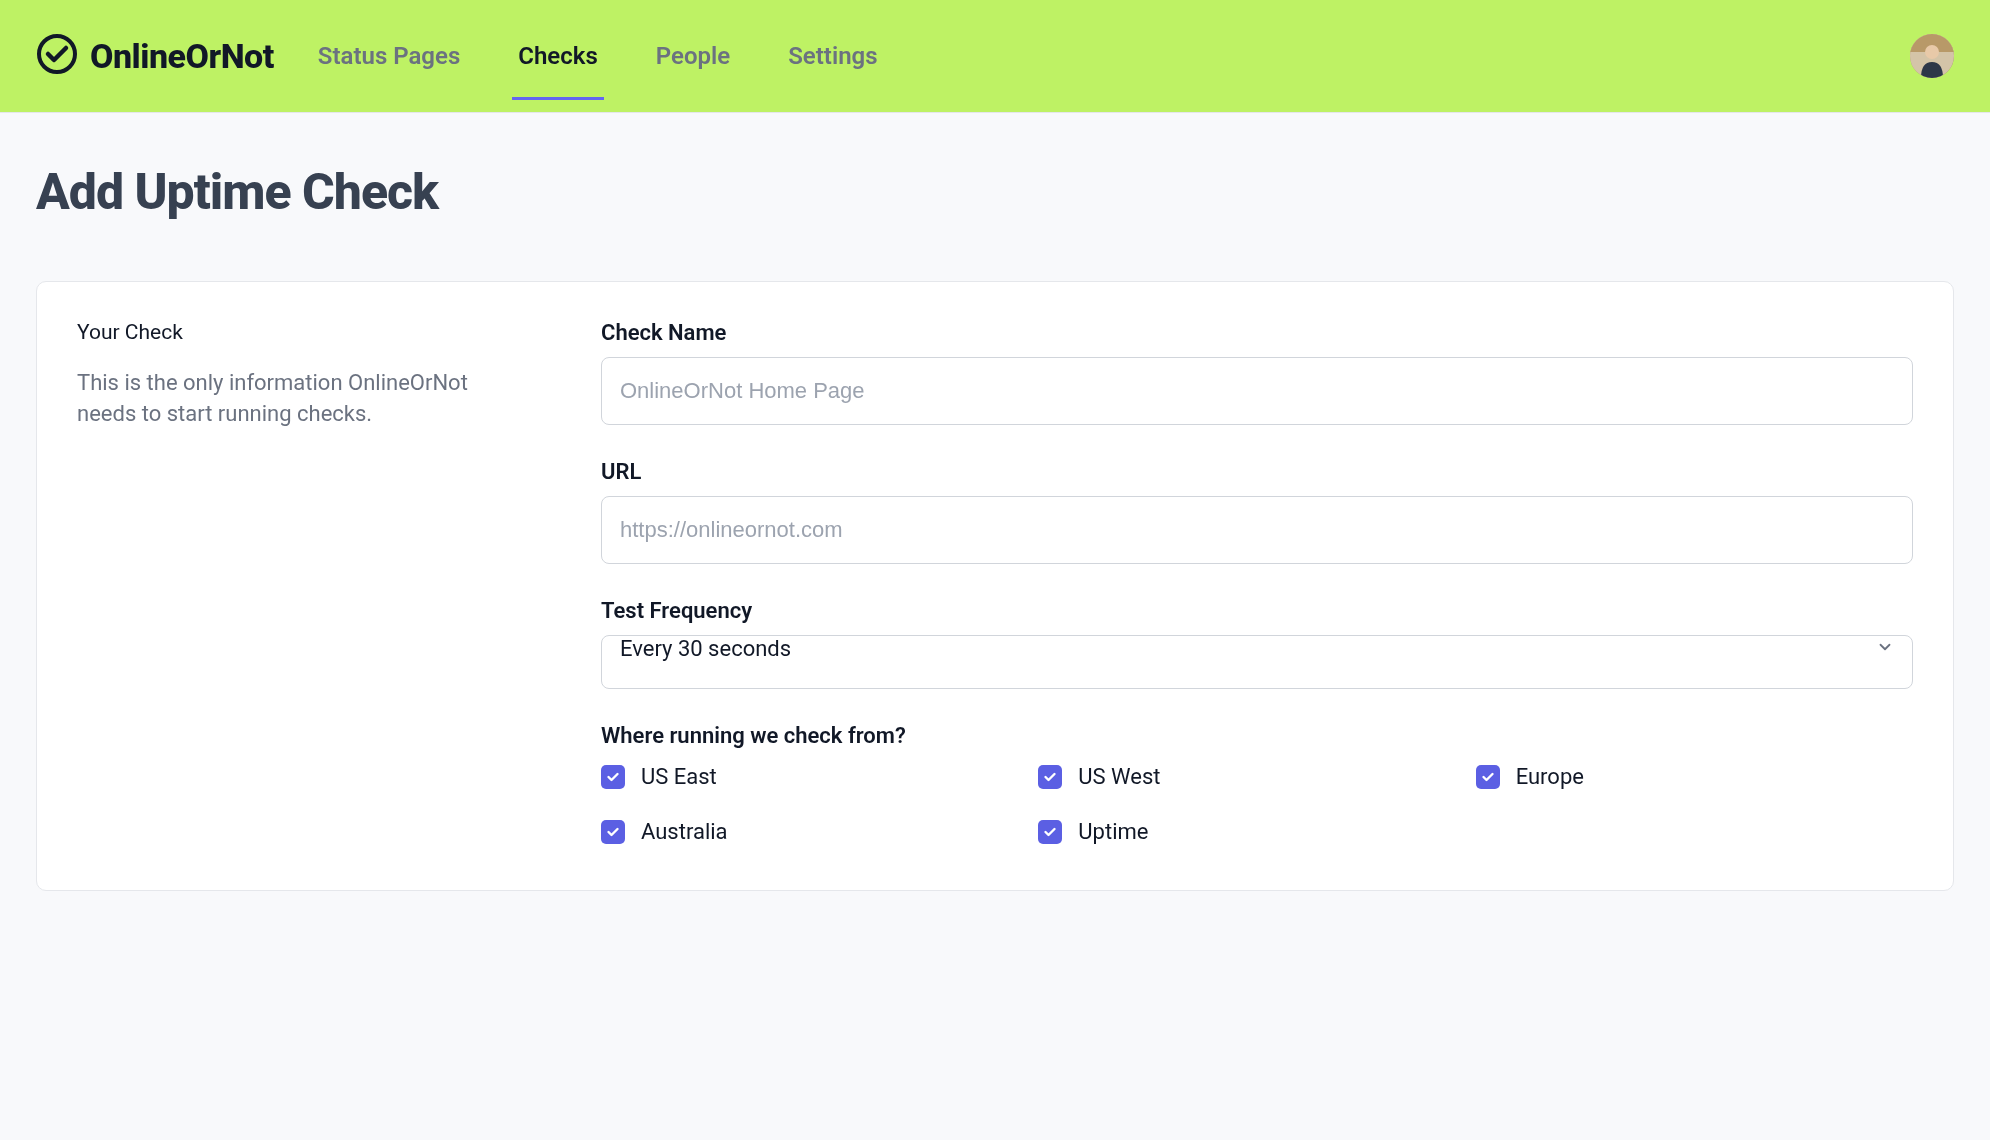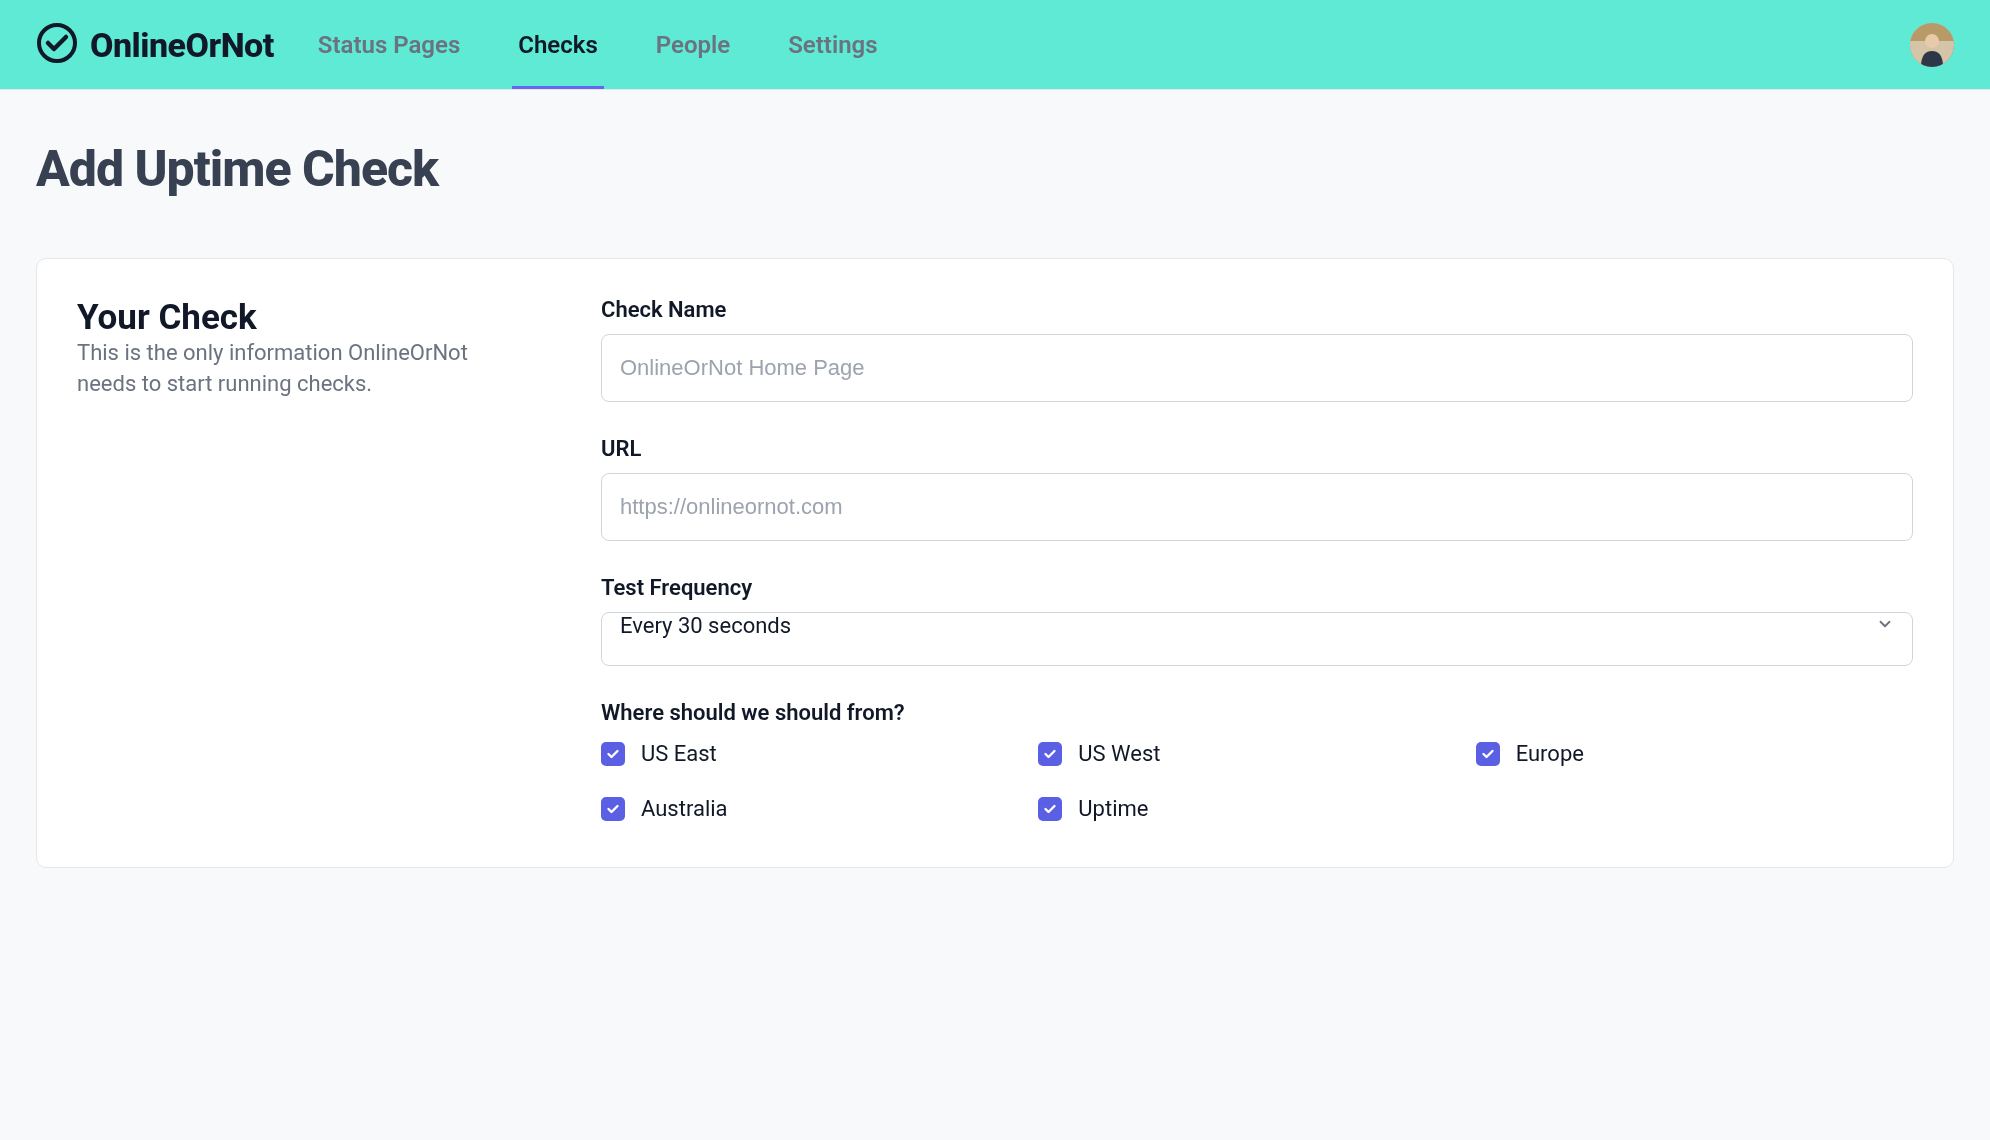--- a/index.html
+++ b/index.html
@@ -2,26 +2,26 @@
 <html><head>
   <meta charset="utf-8">
   <style>
     * { box-sizing: border-box; margin: 0; padding: 0; }
     body {
       font-family: -apple-system, BlinkMacSystemFont, 'Segoe UI', Roboto, Helvetica, Arial, sans-serif;
       background: #f8f9fb;
       color: #1f2937;
     }
     .topbar {
-      background: #5eead4;
+      background: #bef264;
       border-bottom: 1px solid #e5e7eb;
       display: flex;
       align-items: center;
       padding: 0 36px;
-      height: 90px;
+      height: 113px;
       position: relative;
     }
     .brand {
       display: flex;
       align-items: center;
       gap: 12px;
       margin-right: 44px;
     }
     .brand-name {
       font-size: 34px;
@@ -82,24 +82,24 @@
       border: 1px solid #e5e7eb;
       border-radius: 10px;
       padding: 38px 40px 46px;
       display: flex;
       gap: 60px;
     }
     .card-left {
       flex: 0 0 420px;
     }
     .section-title {
-      font-size: 35px;
-      font-weight: 700;
-      color: #111827;
-      margin-bottom: 0;
+      font-size: 21px;
+      font-weight: 400;
+      color: #111827;
+      margin-bottom: 24px;
     }
     .section-desc {
       font-size: 22px;
       color: #6b7280;
       line-height: 1.4;
     }
     .card-right {
       flex: 1;
       margin-left: 44px;
     }
@@ -229,21 +229,21 @@
           <span>Every 30 seconds</span>
           <span class="chevron">
             <svg width="18" height="18" viewBox="0 0 20 20" fill="none">
               <path d="M5 7.5 L10 12.5 L15 7.5" stroke="currentColor" stroke-width="2" stroke-linecap="round" stroke-linejoin="round"></path>
             </svg>
           </span>
         </div>
       </div>
 
       <div class="form-group" style="margin-bottom:0">
-        <label class="form-label">Where should we should from?</label>
+        <label class="form-label">Where running we check from?</label>
         <div class="locations">
 
           <div class="loc-item">
             <span class="checkbox">
               <svg width="14" height="14" viewBox="0 0 14 14">
                   <path d="M2.5 7 L5.5 10 L11.5 4" stroke="#fff" stroke-width="2.4" fill="none" stroke-linecap="round" stroke-linejoin="round"></path>
                 </svg>
             </span>
             <span class="loc-label">US East</span>
           </div>

